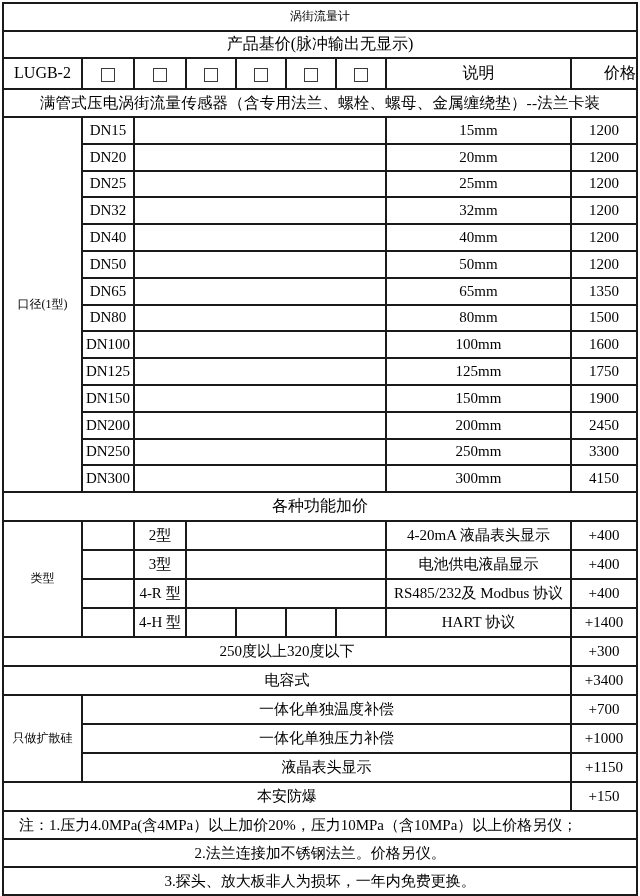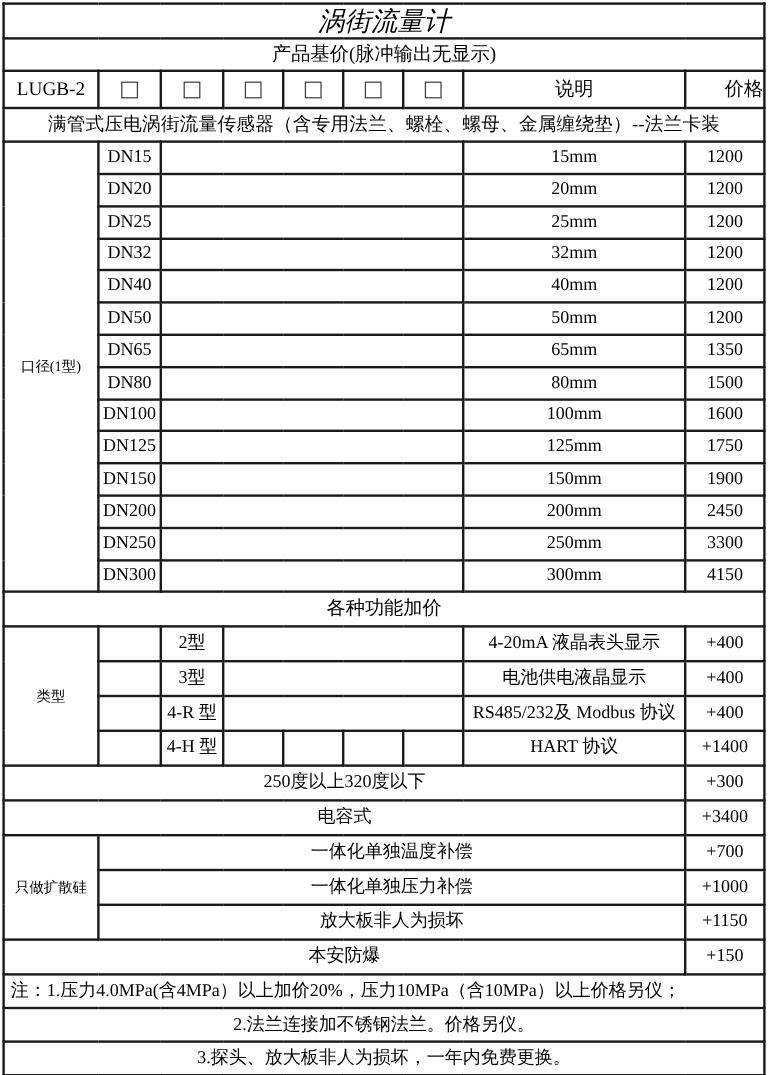--- a/index.html
+++ b/index.html
@@ -18,33 +18,33 @@
   td{
     border:2px solid #1a1a1a;
     text-align:center;
     vertical-align:middle;
     font-size:15px;
     line-height:1.15;
     padding:1px 2px;
     overflow:hidden;
     white-space:nowrap;
   }
-  tr.r-title td{height:24px;font-size:22px;font-style:italic;}
+  tr.r-title td{height:24px;font-size:12px;}
   tr.r-sub td{height:23px;font-size:16px;border-radius:10px;}
   tr.r-model td{height:27px;font-size:16px;text-align:center;}
   tr.r-sensor td{height:24px;font-size:15.5px;letter-spacing:.2px;}
   tr.r-dn td{height:22.8px;border-radius:10px;}
   tr.r-sec td{height:25px;font-size:16px;margin-left:40px;}
   tr.r-type td{height:25px;font-family:Liberation Serif, serif;}
   tr.r-addon td{height:25px;text-align:center;}
   tr.r-note td{height:24px;}
   td.left-lbl{font-size:12px;white-space:normal;}
   td.price-hdr{font-size:17px;padding-left:32px;}
   td.price{font-size:15px;}
-  td.note-first{text-align:left;padding-left:5px;}
+  td.note-first{text-align:left;padding-left:15px;}
   .box{
     display:inline-block;
     width:12px;height:12px;
     border:1.5px solid #3a3a3a;
     vertical-align:middle;
     background:#fff;
   }
 </style>
 </head>
 <body>
@@ -222,21 +222,21 @@
   <tr class="r-addon">
     <td class="left-lbl" rowspan="3">只做扩散硅</td>
     <td colspan="7">一体化单独温度补偿</td>
     <td class="price">+700</td>
   </tr>
   <tr class="r-addon">
     <td colspan="7">一体化单独压力补偿</td>
     <td class="price">+1000</td>
   </tr>
   <tr class="r-addon">
-    <td colspan="7">放大板非人为损坏</td>
+    <td colspan="7">液晶表头显示</td>
     <td class="price">+1150</td>
   </tr>
 
   <tr class="r-addon">
     <td colspan="8">本安防爆</td>
     <td class="price">+150</td>
   </tr>
 
   <tr class="r-note">
     <td colspan="9" class="note-first">注：1.压力4.0MPa(含4MPa）以上加价20%，压力10MPa（含10MPa）以上价格另仪；</td>

